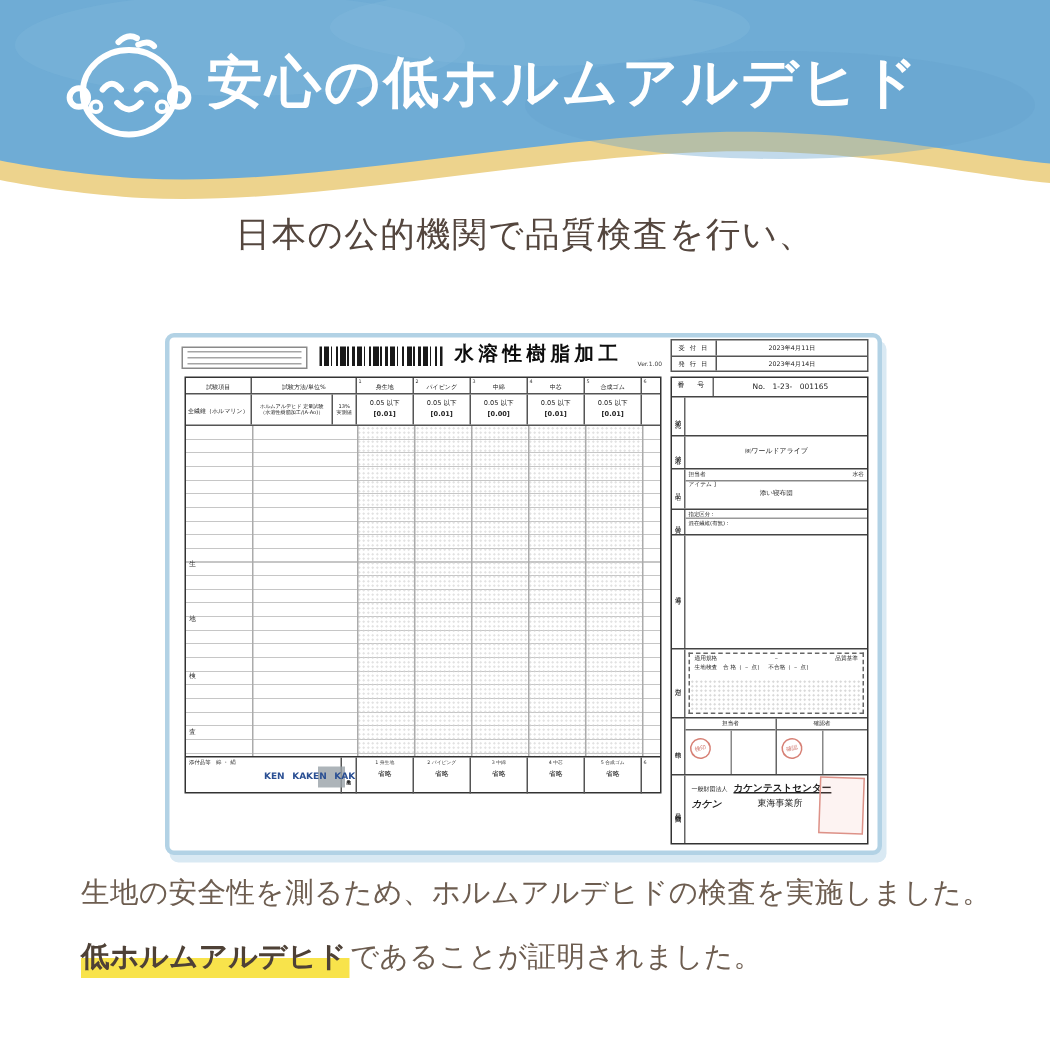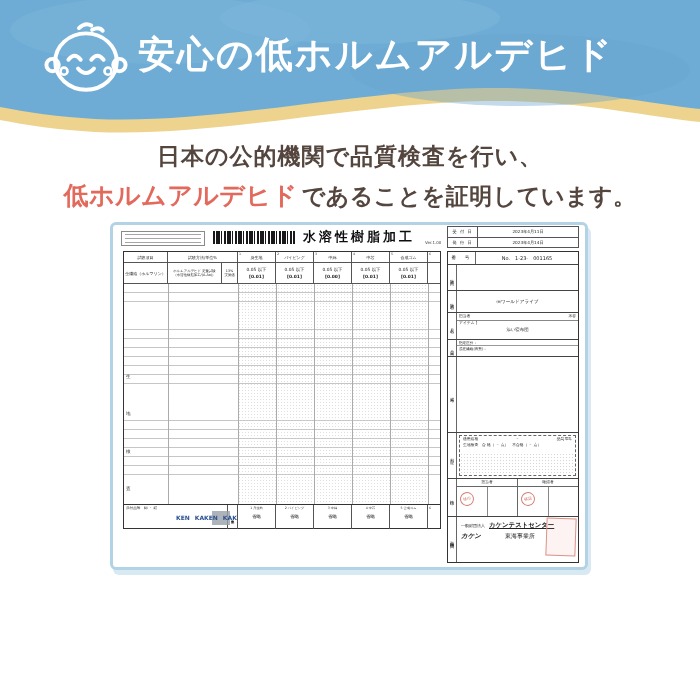--- a/index.html
+++ b/index.html
@@ -9,21 +9,21 @@
 
   
   .hero { position:absolute; left:0; top:0; width:698px; height:140px; }
   .hero svg.wave { position:absolute; left:0; top:0; }
   .baby { position:absolute; left:42px; top:14px; width:88px; height:88px; }
   .hero-title { position:absolute; left:138px; top:30px; font-size:37px; font-weight:bold;
                 color:#ffffff; letter-spacing:2px; white-space:nowrap; }
 
   
   .intro { position:absolute; left:0; top:141px; width:700px; text-align:center; }
-  .intro-l1 { font-size:23px; font-weight:bold; color:#54463E; letter-spacing:1px; }
+  .intro-l1 { font-size:23px; font-weight:normal; color:#54463E; letter-spacing:1px; }
   .intro-l2 { margin-top:7px; font-size:23px; font-weight:bold; color:#54463E; letter-spacing:0.5px; }
   .intro-em { color:#E2695B; font-size:25px; margin-right:4px; }
 
   
   .doc { position:absolute; left:110px; top:222px; width:478px; height:348px; background:#ffffff;
          border:3px solid #b2d2e5; border-radius:6px;
          box-shadow:3px 5px 0 #d9e9f3; color:#222; }
   .doc * { line-height:1.25; }
 
   .d-smallbox { position:absolute; left:8px; top:6px; width:84px; height:15px;
@@ -135,21 +135,20 @@
     <circle cx="25" cy="65" r="4" stroke-width="3"></circle>
     <circle cx="75" cy="65" r="4" stroke-width="3"></circle>
     <path d="M42 16 q7 -7 14 -3"></path>
     <path d="M57 18 q8 -4 12 1"></path>
   </svg>
   <div class="hero-title">安心の低ホルムアルデヒド</div>
 </div>
 
 <div class="intro">
   <div class="intro-l1">日本の公的機関で品質検査を行い、</div>
-  <div class="intro-l2"><span class="intro-em">低ホルムアルデヒド</span><span>であることを証明しています。</span></div>
 </div>
 
 <div class="doc">
 
   <div class="d-smallbox">
       <i></i>
       <i></i>
       <i></i>
     </div>
   <div class="d-barcode"></div>
@@ -355,13 +354,15 @@
           <span class="iss-logo">カケン</span>
           <span class="iss-office">東海事業所</span>
         </div>
         <div class="hanko-sq"></div>
       </div>
     </div>
   </div>
 </div>
 
 <div class="bottom">
+  <p>生地の安全性を測るため、ホルムアルデヒドの検査を実施しました。</p>
+  <p><span class="hl">低ホルムアルデヒド</span><span>であることが証明されました。</span></p>
 </div>
 
 </body></html>

